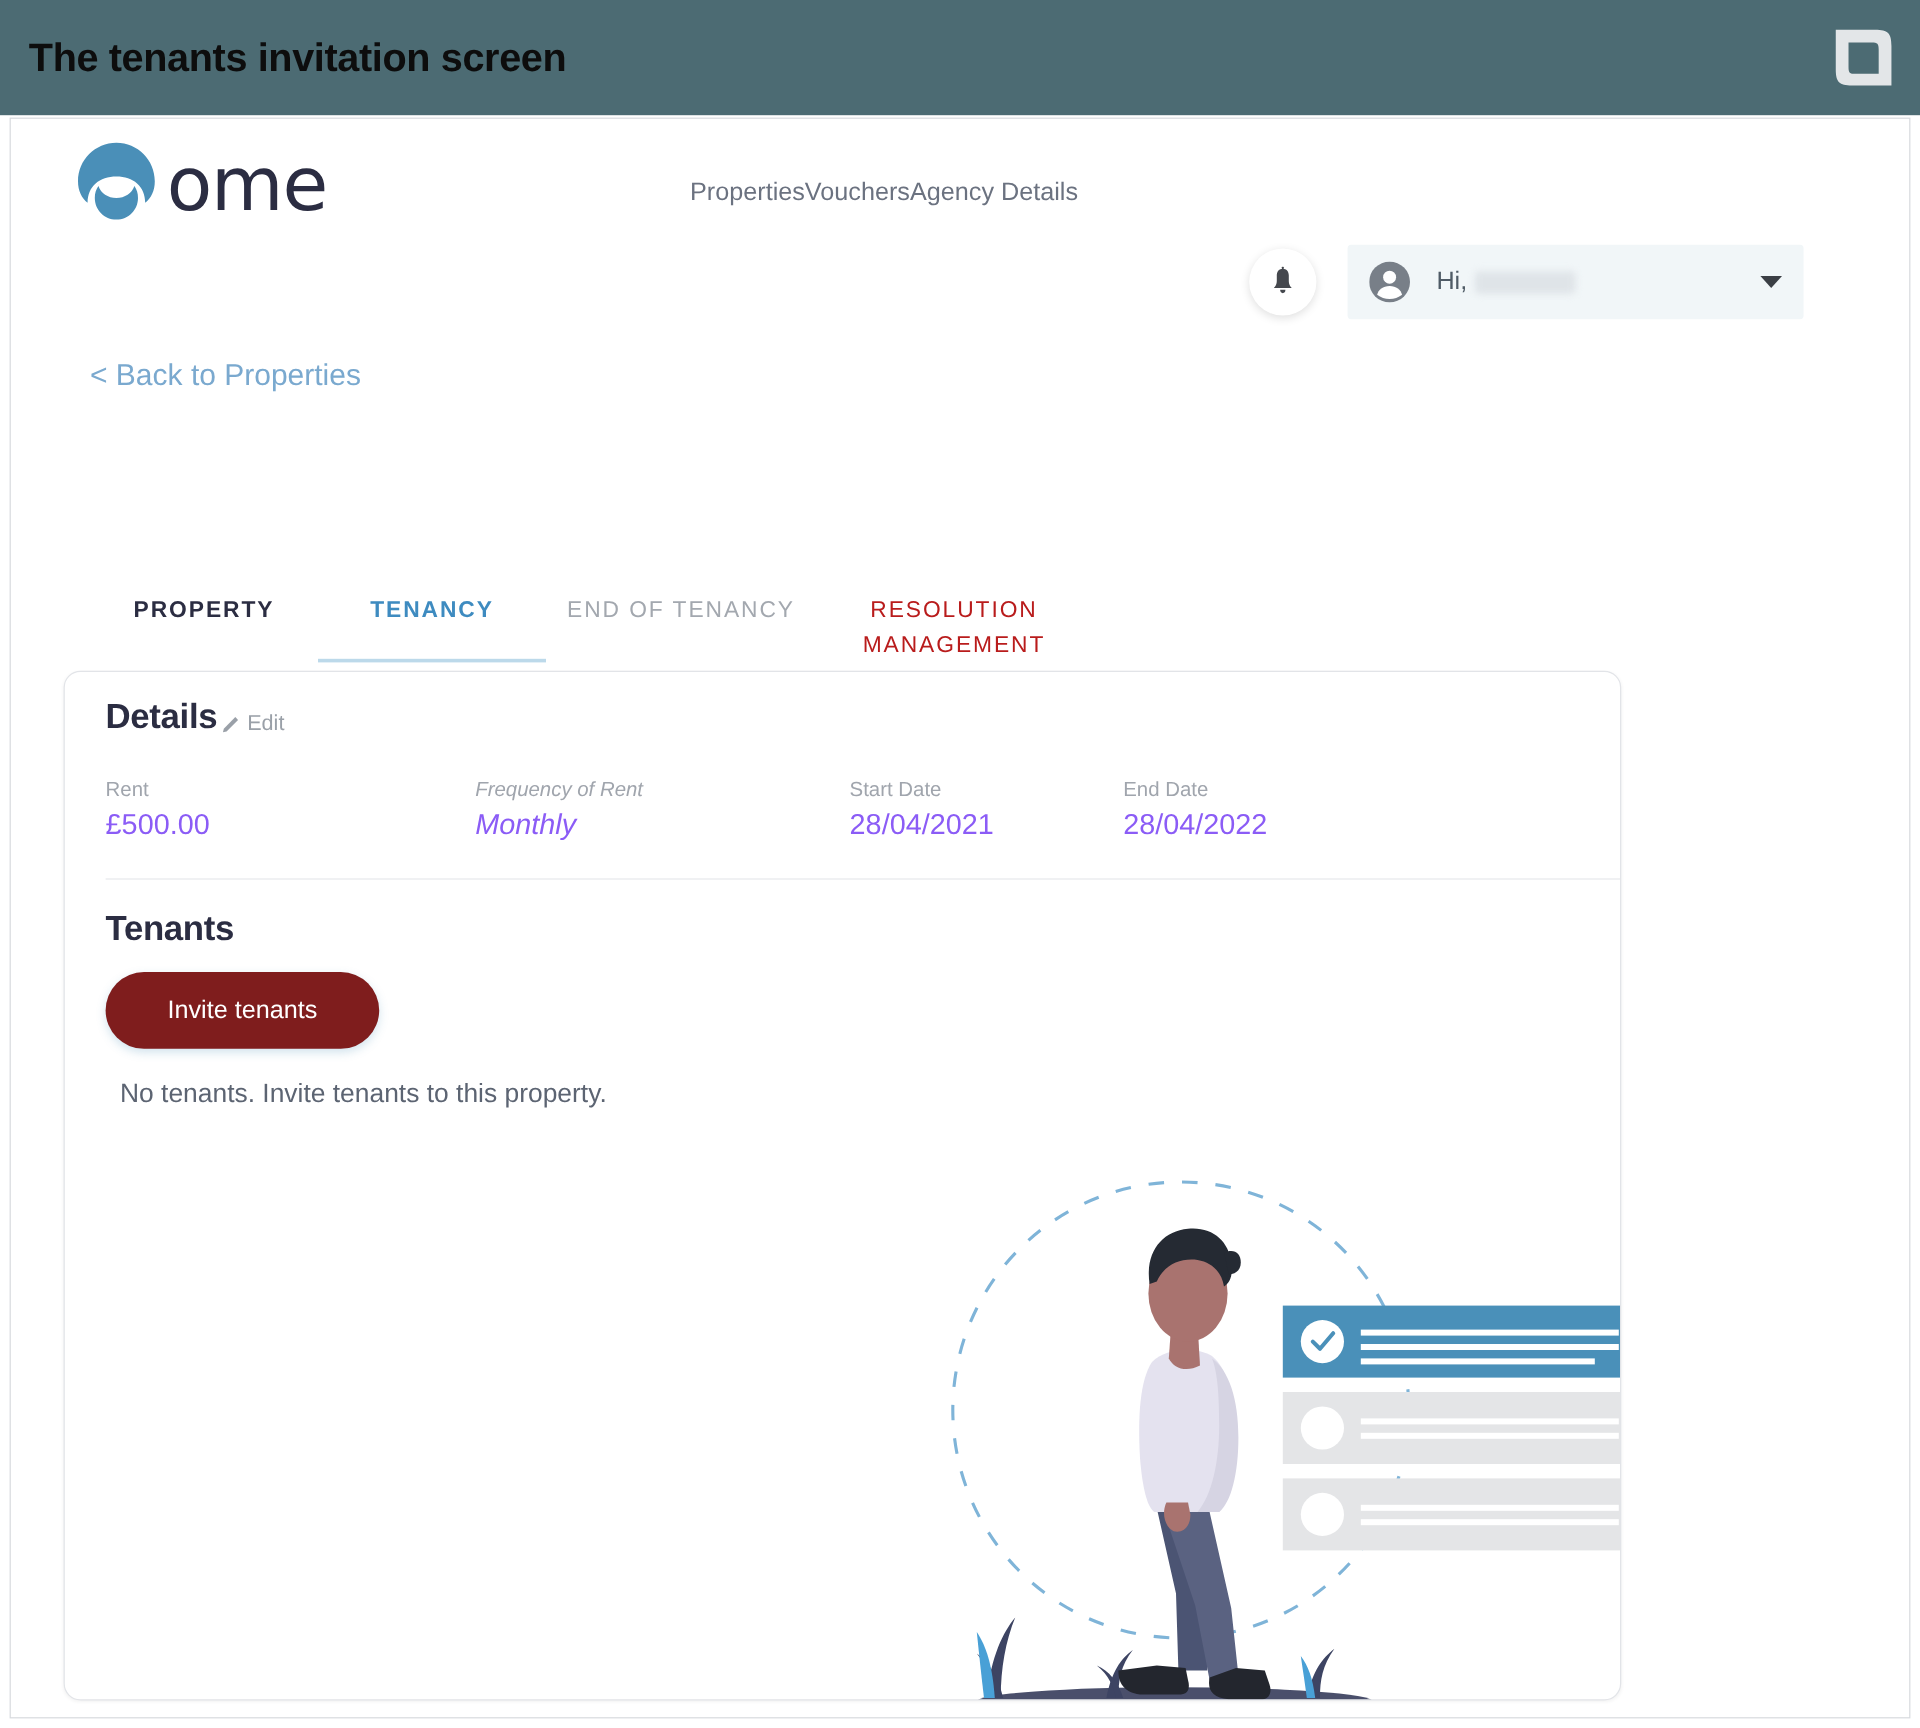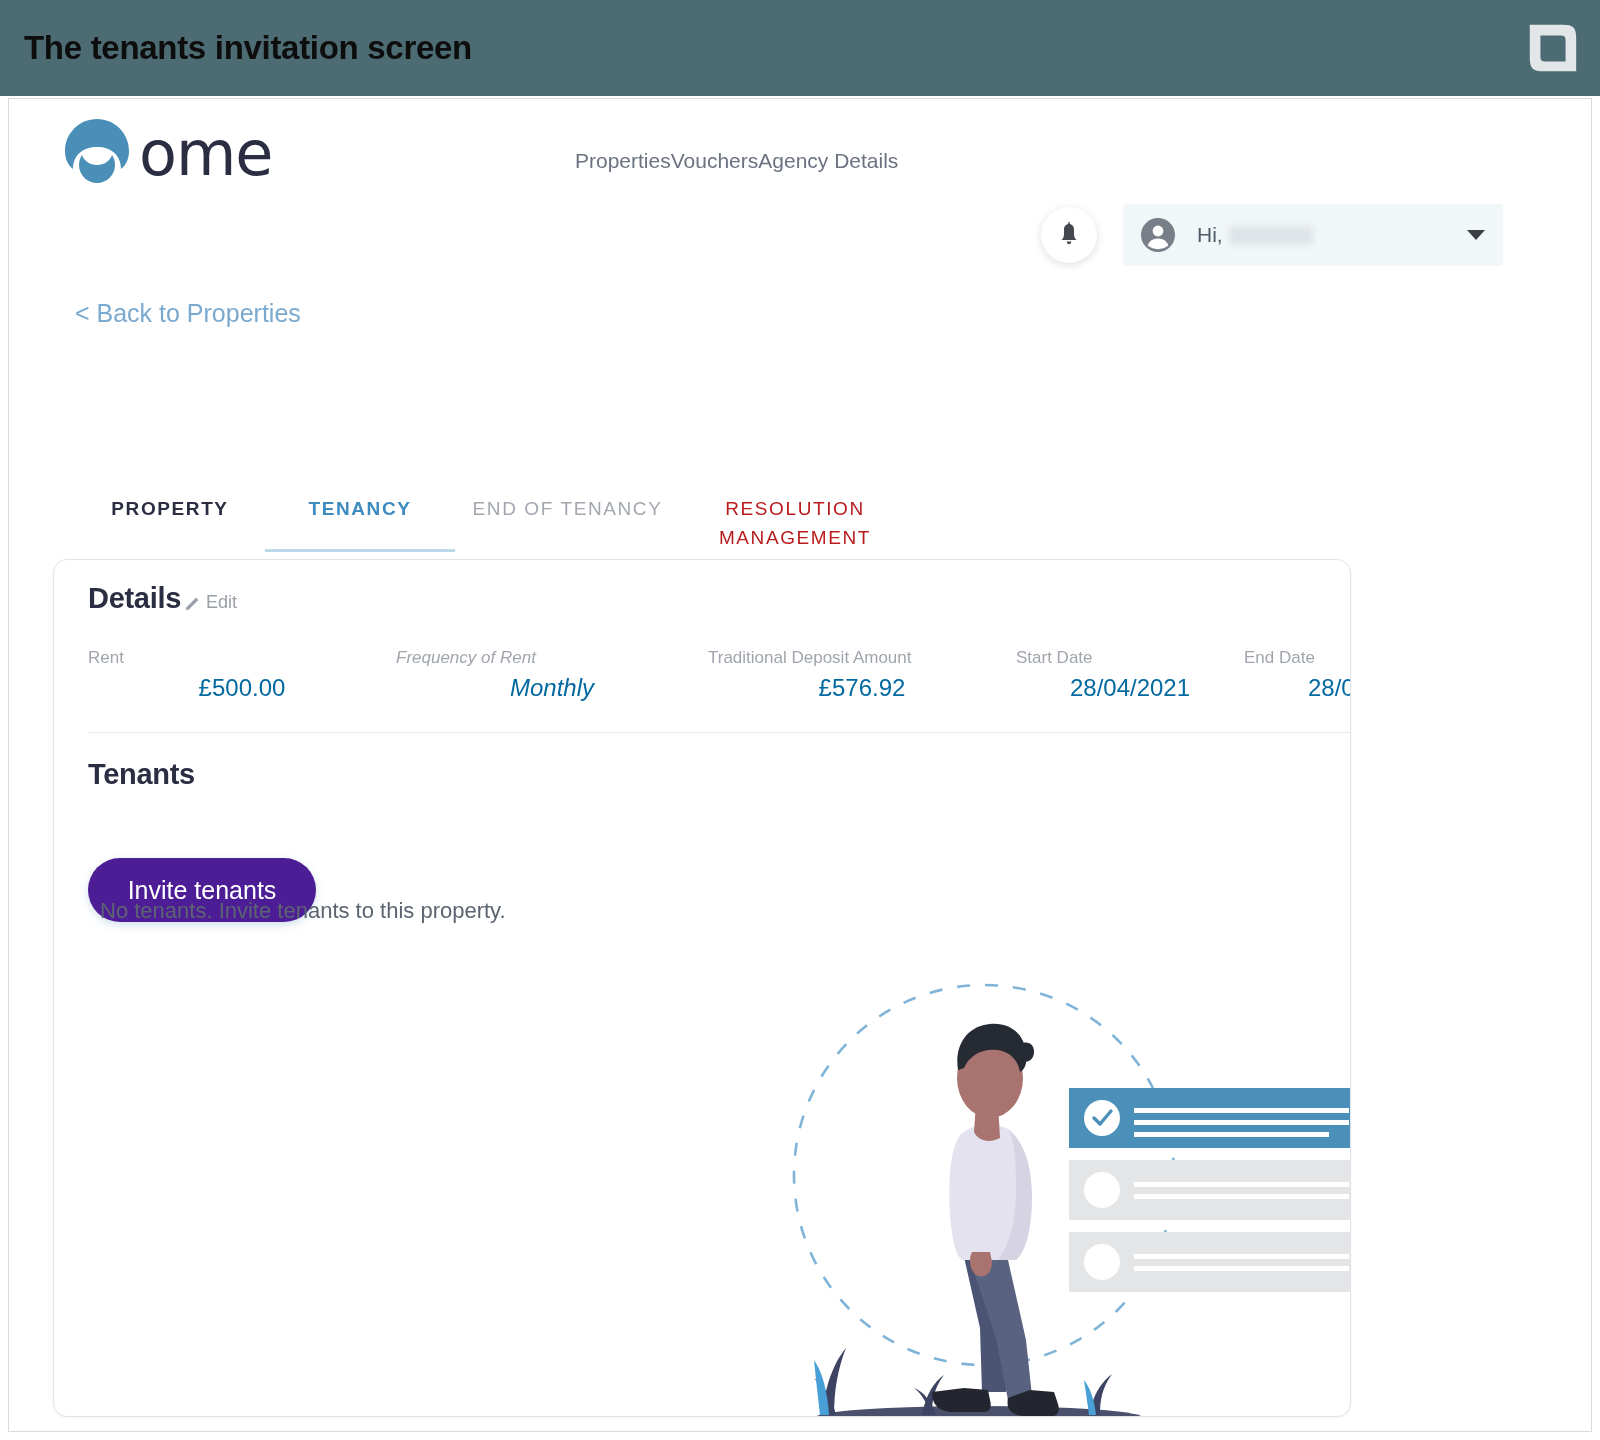--- a/index.html
+++ b/index.html
@@ -133,37 +133,36 @@
   }
 
   .details-row {
     position: absolute; left: 34px; top: 88px;
     width: 1404px; display: flex;
   }
   .field { display: flex; flex-direction: column; }
   .f0 { width: 308px; } .f1 { width: 312px; font-style: italic; }
   .f2 { width: 308px; } .f3 { width: 228px; } .f4 { width: 248px; }
   .field-label { font-size: 17px; color: #a0a5ad; margin-bottom: 6px; }
-  .field-value { font-size: 24px; color: #0369a1; text-align: center; }
+  .field-value { font-size: 24px; color: #8b5cf6; }
 
   .divider {
     position: absolute; left: 34px; top: 172px;
     width: 1404px; height: 1px; background: #e6e8ec;
   }
 
   .tenants-title { left: 34px; top: 198px; }
 
   .invite-btn {
     position: absolute; left: 34px; top: 250px;
     width: 228px; height: 64px; border-radius: 34px;
-    background: #4c1d95; border: none;
-    color: #ffffff; font-size: 25px; cursor: pointer;
+    background: #7f1d1d; border: none;
+    color: #ffffff; font-size: 21px; cursor: pointer;
     font-family: "Liberation Sans", sans-serif;
     box-shadow: 0 3px 8px rgba(74,144,185,0.25);
-    margin-top: 48px;
   }
 
   .empty-msg {
     position: absolute; left: 34px; top: 338px;
     font-size: 22px; color: #5c6472; margin-left: 12px;
   }
 
   .illustration {
     position: absolute; left: 730px; top: 400px;
     width: 580px; height: 480px;
@@ -251,24 +250,20 @@
 
       <div class="details-row">
         <div class="field f0">
           <span class="field-label">Rent</span>
           <span class="field-value">£500.00</span>
         </div>
         <div class="field f1">
           <span class="field-label">Frequency of Rent</span>
           <span class="field-value">Monthly</span>
         </div>
-        <div class="field f2">
-          <span class="field-label">Traditional Deposit Amount</span>
-          <span class="field-value">£576.92</span>
-        </div>
         <div class="field f3">
           <span class="field-label">Start Date</span>
           <span class="field-value">28/04/2021</span>
         </div>
         <div class="field f4">
           <span class="field-label">End Date</span>
           <span class="field-value">28/04/2022</span>
         </div>
       </div>
 

